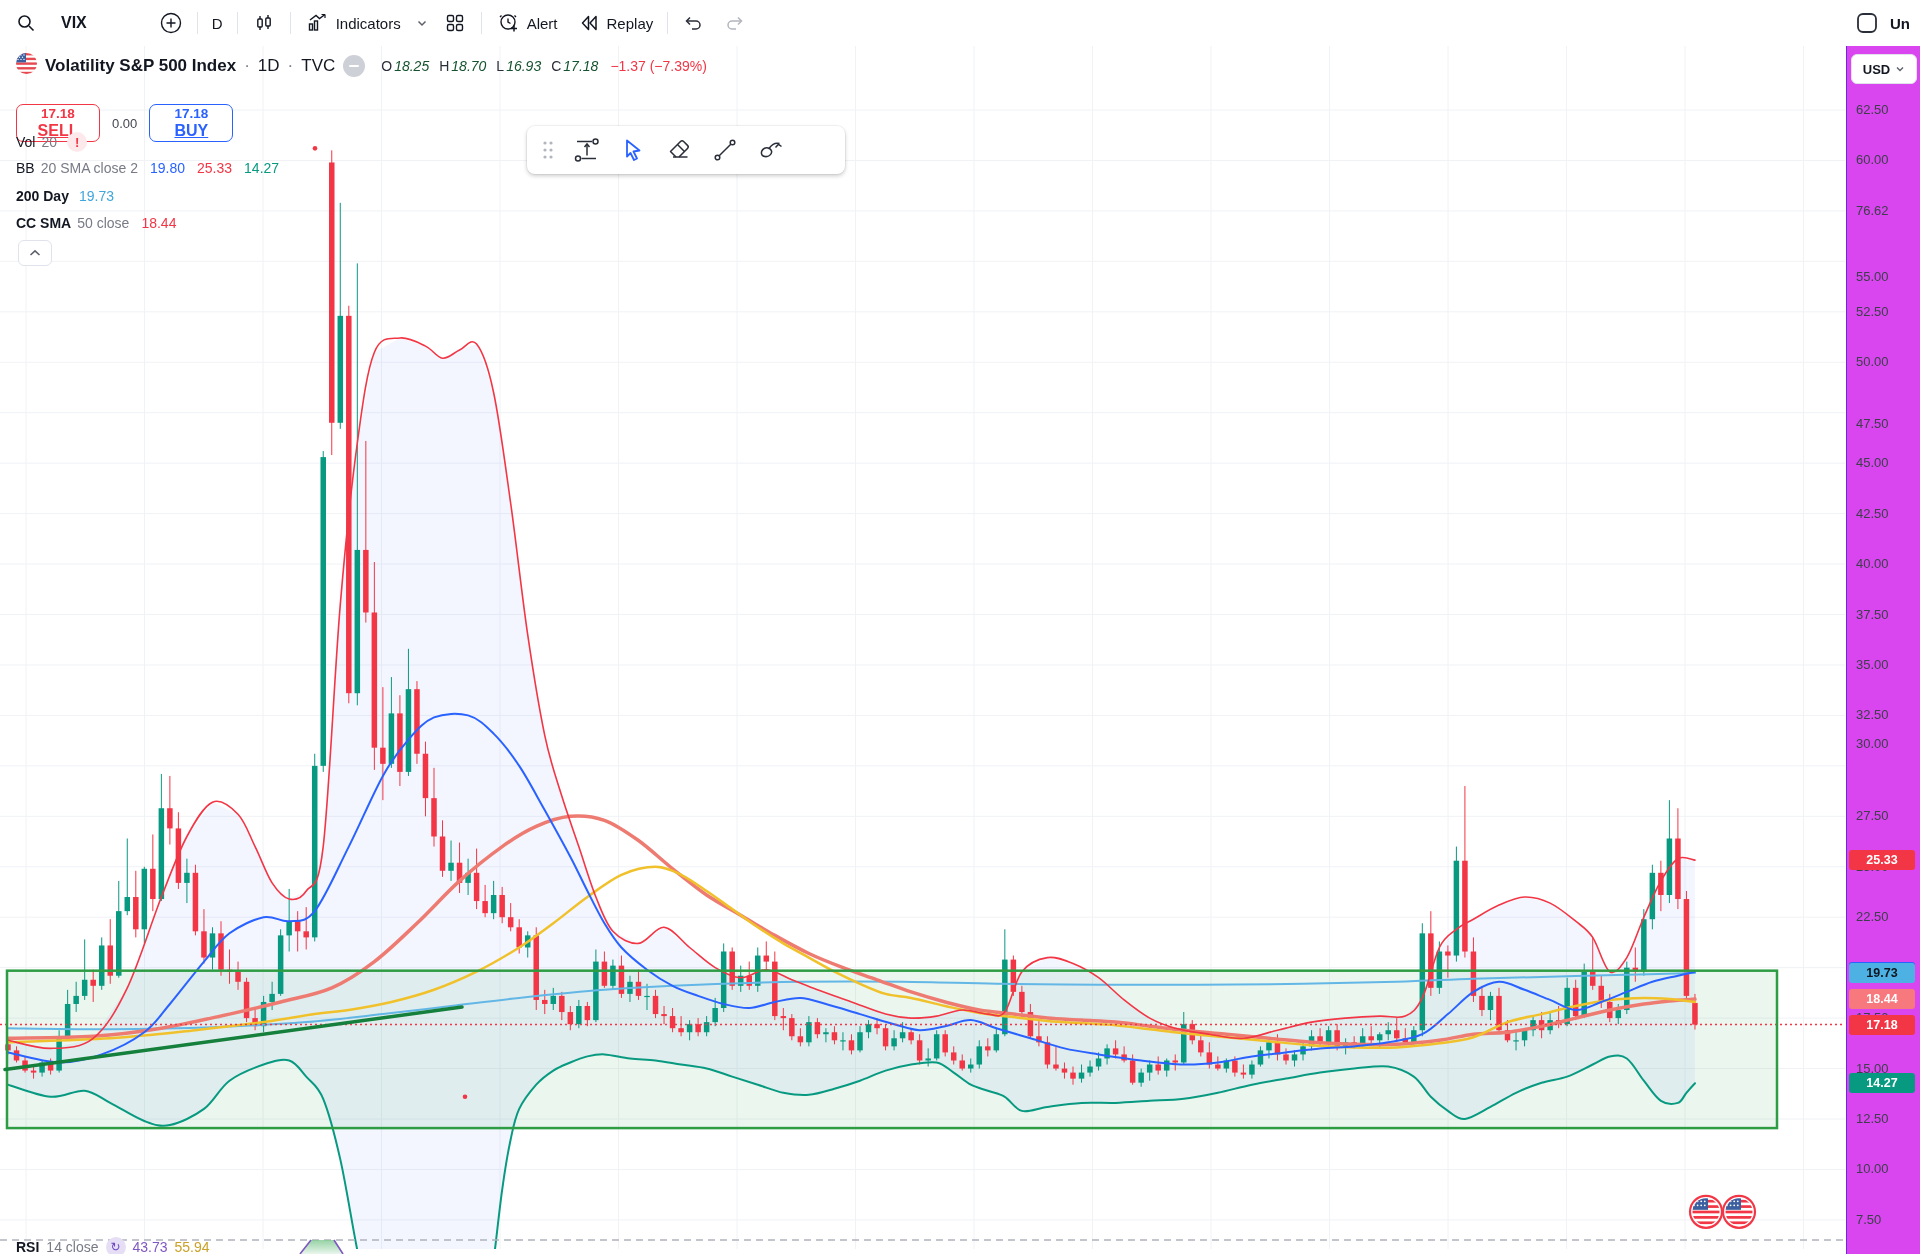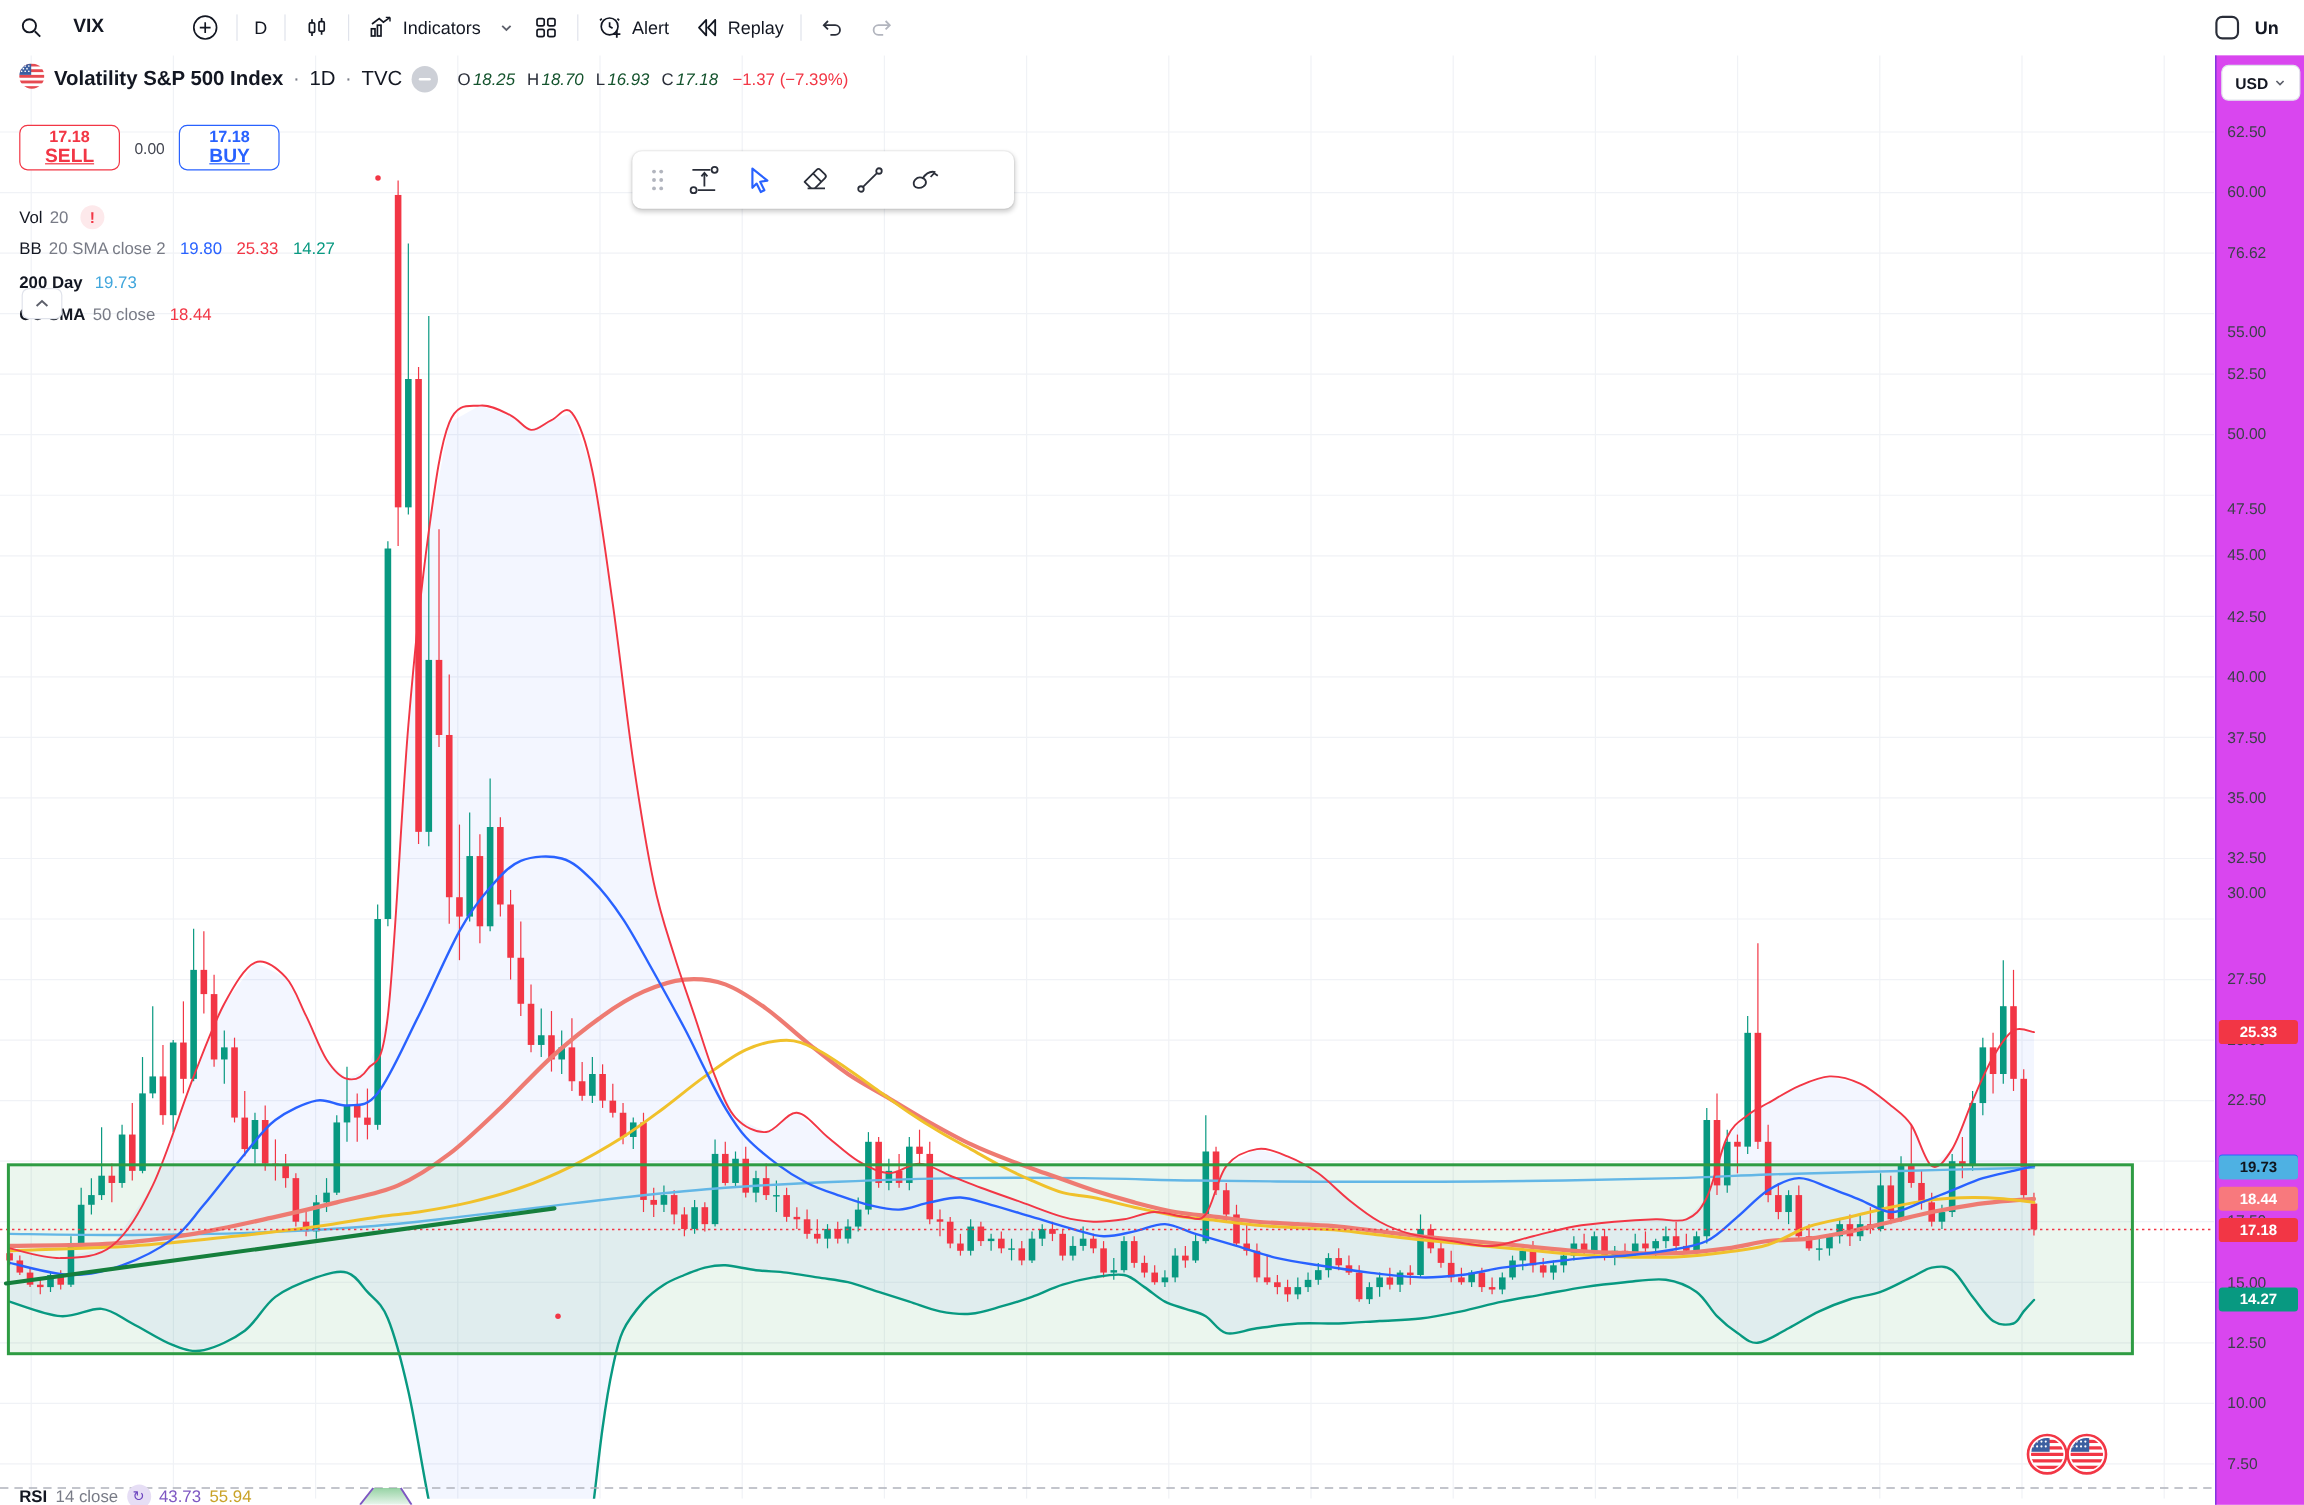--- a/index.html
+++ b/index.html
@@ -20,38 +20,38 @@
   .chg{color:#F23645;font-size:14px;margin-left:2px;}
   .hide-pill{width:22px;height:22px;border-radius:50%;background:#CDD0D7;display:flex;align-items:center;justify-content:center;}
   .hide-pill div{width:10px;height:2.5px;background:#fff;border-radius:2px;}
   #trade{position:absolute;left:16px;top:104px;display:flex;align-items:center;gap:12px;z-index:30;}
   .trade-btn{width:82px;height:36px;border-radius:7px;background:#fff;display:flex;flex-direction:column;align-items:center;justify-content:center;line-height:1.1;cursor:pointer;}
   .trade-btn .val{font-size:13.5px;font-weight:700;}
   .trade-btn .lab{font-size:16px;font-weight:600;text-decoration:underline;}
   #sell-btn{border:1.5px solid #F23645;color:#F23645;}
   #buy-btn{border:1.5px solid #2962FF;color:#2962FF;}
   #spread{font-size:13px;color:#434651;}
-  .legend{position:absolute;left:16px;display:flex;align-items:center;gap:6px;font-size:14px;z-index:30;margin-top:39px;}
+  .legend{position:absolute;left:16px;display:flex;align-items:center;gap:6px;font-size:14px;z-index:30;}
   .legend .name{color:#131722;}
   .legend .params{color:#787B86;}
   .legend .lv{font-weight:500;}
   .warn{width:20px;height:20px;border-radius:50%;background:#FDE9EB;color:#F23645;display:flex;align-items:center;justify-content:center;font-weight:700;font-size:13px;margin-left:4px;}
   #collapse-btn{position:absolute;left:18px;top:240px;width:32px;height:24px;border:1px solid #E0E3EB;border-radius:6px;background:#fff;display:flex;align-items:center;justify-content:center;z-index:30;cursor:pointer;}
   #collapse-btn svg{display:block;}
   #float-toolbar{position:absolute;left:527px;top:126px;width:302px;height:48px;background:#fff;border-radius:8px;
     box-shadow:0 2px 4px rgba(0,0,0,.2), 0 0 0 1px rgba(0,0,0,.04);display:flex;align-items:center;gap:6px;padding:0 8px;z-index:35;}
   .ft-ico{width:40px;height:40px;display:flex;align-items:center;justify-content:center;border-radius:6px;cursor:pointer;}
   #axis{position:absolute;left:1846px;top:46px;width:74px;height:1208px;background:#d946ef;border-left:1px solid #6d28d9;z-index:20;}
   .tick{position:absolute;left:9px;font-size:13px;color:#3C4049;}
   .badge{position:absolute;left:2px;width:66px;height:20px;border-radius:3px;display:flex;align-items:center;justify-content:center;font-size:12.5px;font-weight:600;z-index:5;}
   #usd-btn{position:absolute;left:4px;top:8px;width:64px;height:28px;border:1px solid #E0E3EB;border-radius:6px;background:#fff;
     display:flex;align-items:center;justify-content:center;gap:5px;font-size:13px;font-weight:600;color:#131722;z-index:6;cursor:pointer;}
   #rsi-legend{position:absolute;left:16px;top:1237px;display:flex;align-items:center;gap:7px;font-size:14px;z-index:30;background:transparent;}
   #rsi-legend .ricon{width:20px;height:20px;border-radius:50%;background:#E6DEF5;display:flex;align-items:center;justify-content:center;color:#6C45BF;font-size:12px;}
-  #topright{position:absolute;right:0;top:0;height:46px;display:flex;align-items:center;gap:10px;z-index:45;padding-right:15px;}
+  #topright{position:absolute;right:0;top:0;height:46px;display:flex;align-items:center;gap:10px;z-index:45;padding-right:4px;}
   #layout-label{font-size:15px;font-weight:600;width:26px;overflow:hidden;white-space:nowrap;}
 </style>
 </head>
 <body>
 
 <div id="topbar">
   <div class="tb-btn" style="margin-left:6px;">
     <span class="tb-ico">
       <svg width="20" height="20" viewBox="0 0 20 20" fill="none" stroke="#131722" stroke-width="1.6">
           <circle cx="8.5" cy="8.5" r="5.5"></circle>

